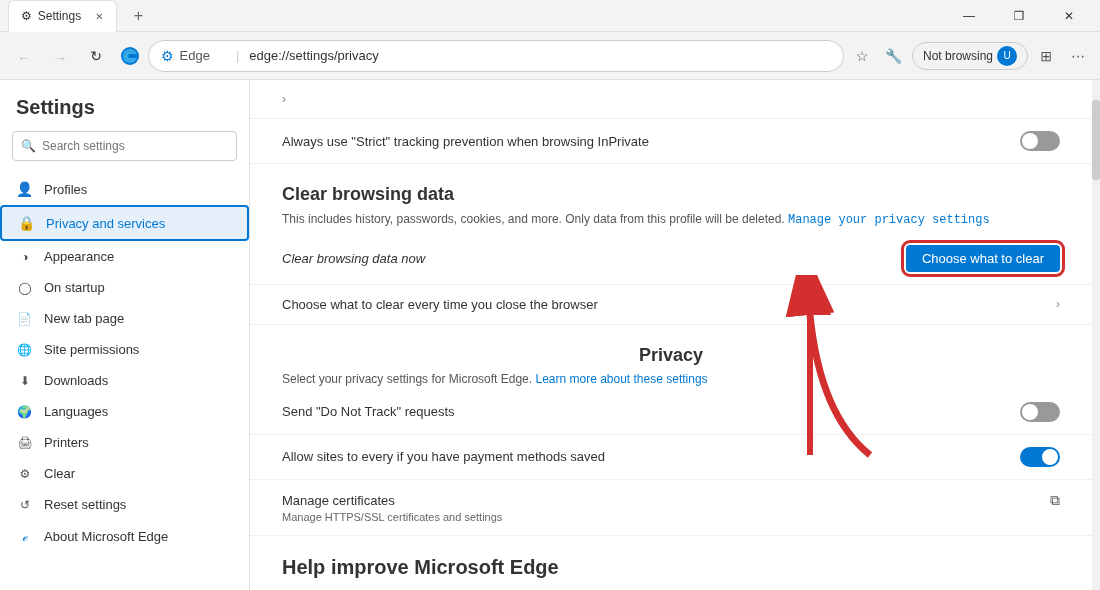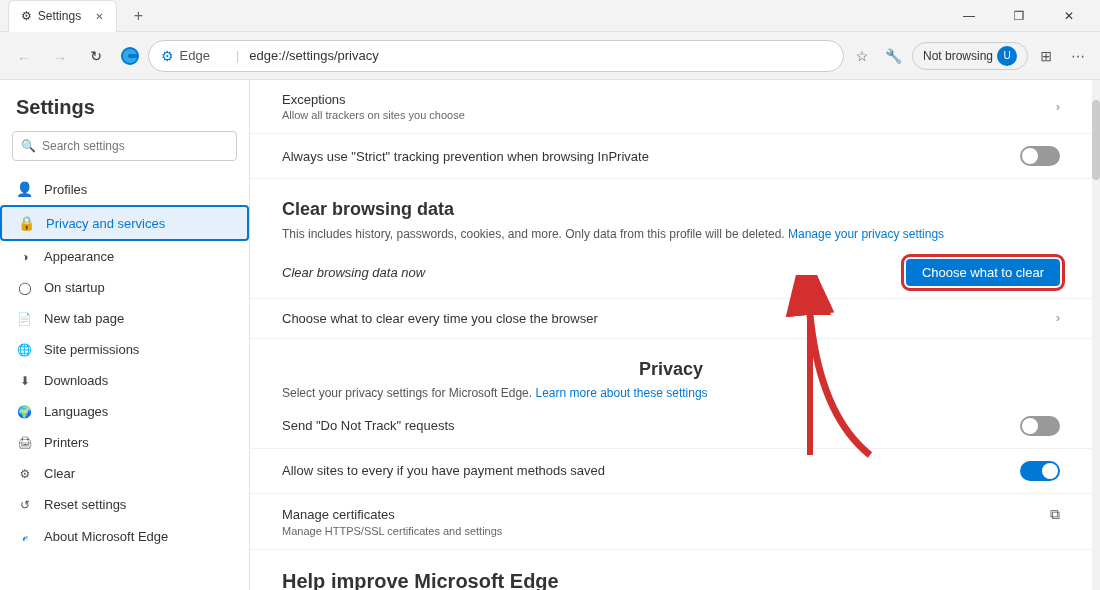--- a/index.html
+++ b/index.html
@@ -177,21 +177,21 @@
       font-size: 18px;
       font-weight: 600;
       color: #333;
       margin-bottom: 6px;
     }
     .clear-section-desc {
       font-size: 12px;
       color: #555;
       line-height: 1.4;
     }
-    .clear-section-desc a { color: #0078d4; text-decoration: none; }
+    .clear-section-desc a { color: #0078d4; text-decoration: none; font-family: Liberation Mono, monospace; }
 
     .clear-now-row {
       display: flex;
       align-items: center;
       justify-content: space-between;
       padding: 12px 32px;
       border-bottom: 1px solid #f0f0f0;
     }
     .clear-now-label { font-size: 13px; color: #333; font-style: italic; }
     .choose-btn {
@@ -372,24 +372,20 @@
       </div>
       <div class="sidebar-item">
         <span class="sidebar-icon" style="font-size:12px; color:#0078d4;">ℯ</span>
         <span>About Microsoft Edge</span>
       </div>
     </div>
 
     <div class="content-area" style="position:relative;">
 
       <div class="exceptions-row">
-        <div>
-          <div class="row-label">Exceptions</div>
-          <div class="row-sublabel">Allow all trackers on sites you choose</div>
-        </div>
         <span class="chevron">›</span>
       </div>
 
       <div class="section-row" style="justify-content:space-between;">
         <div class="row-label" style="max-width:600px;">Always use "Strict" tracking prevention when browsing InPrivate</div>
         <div class="toggle off"></div>
       </div>
 
       <div class="clear-section-header">
         <div class="clear-section-title">Clear browsing data</div>

